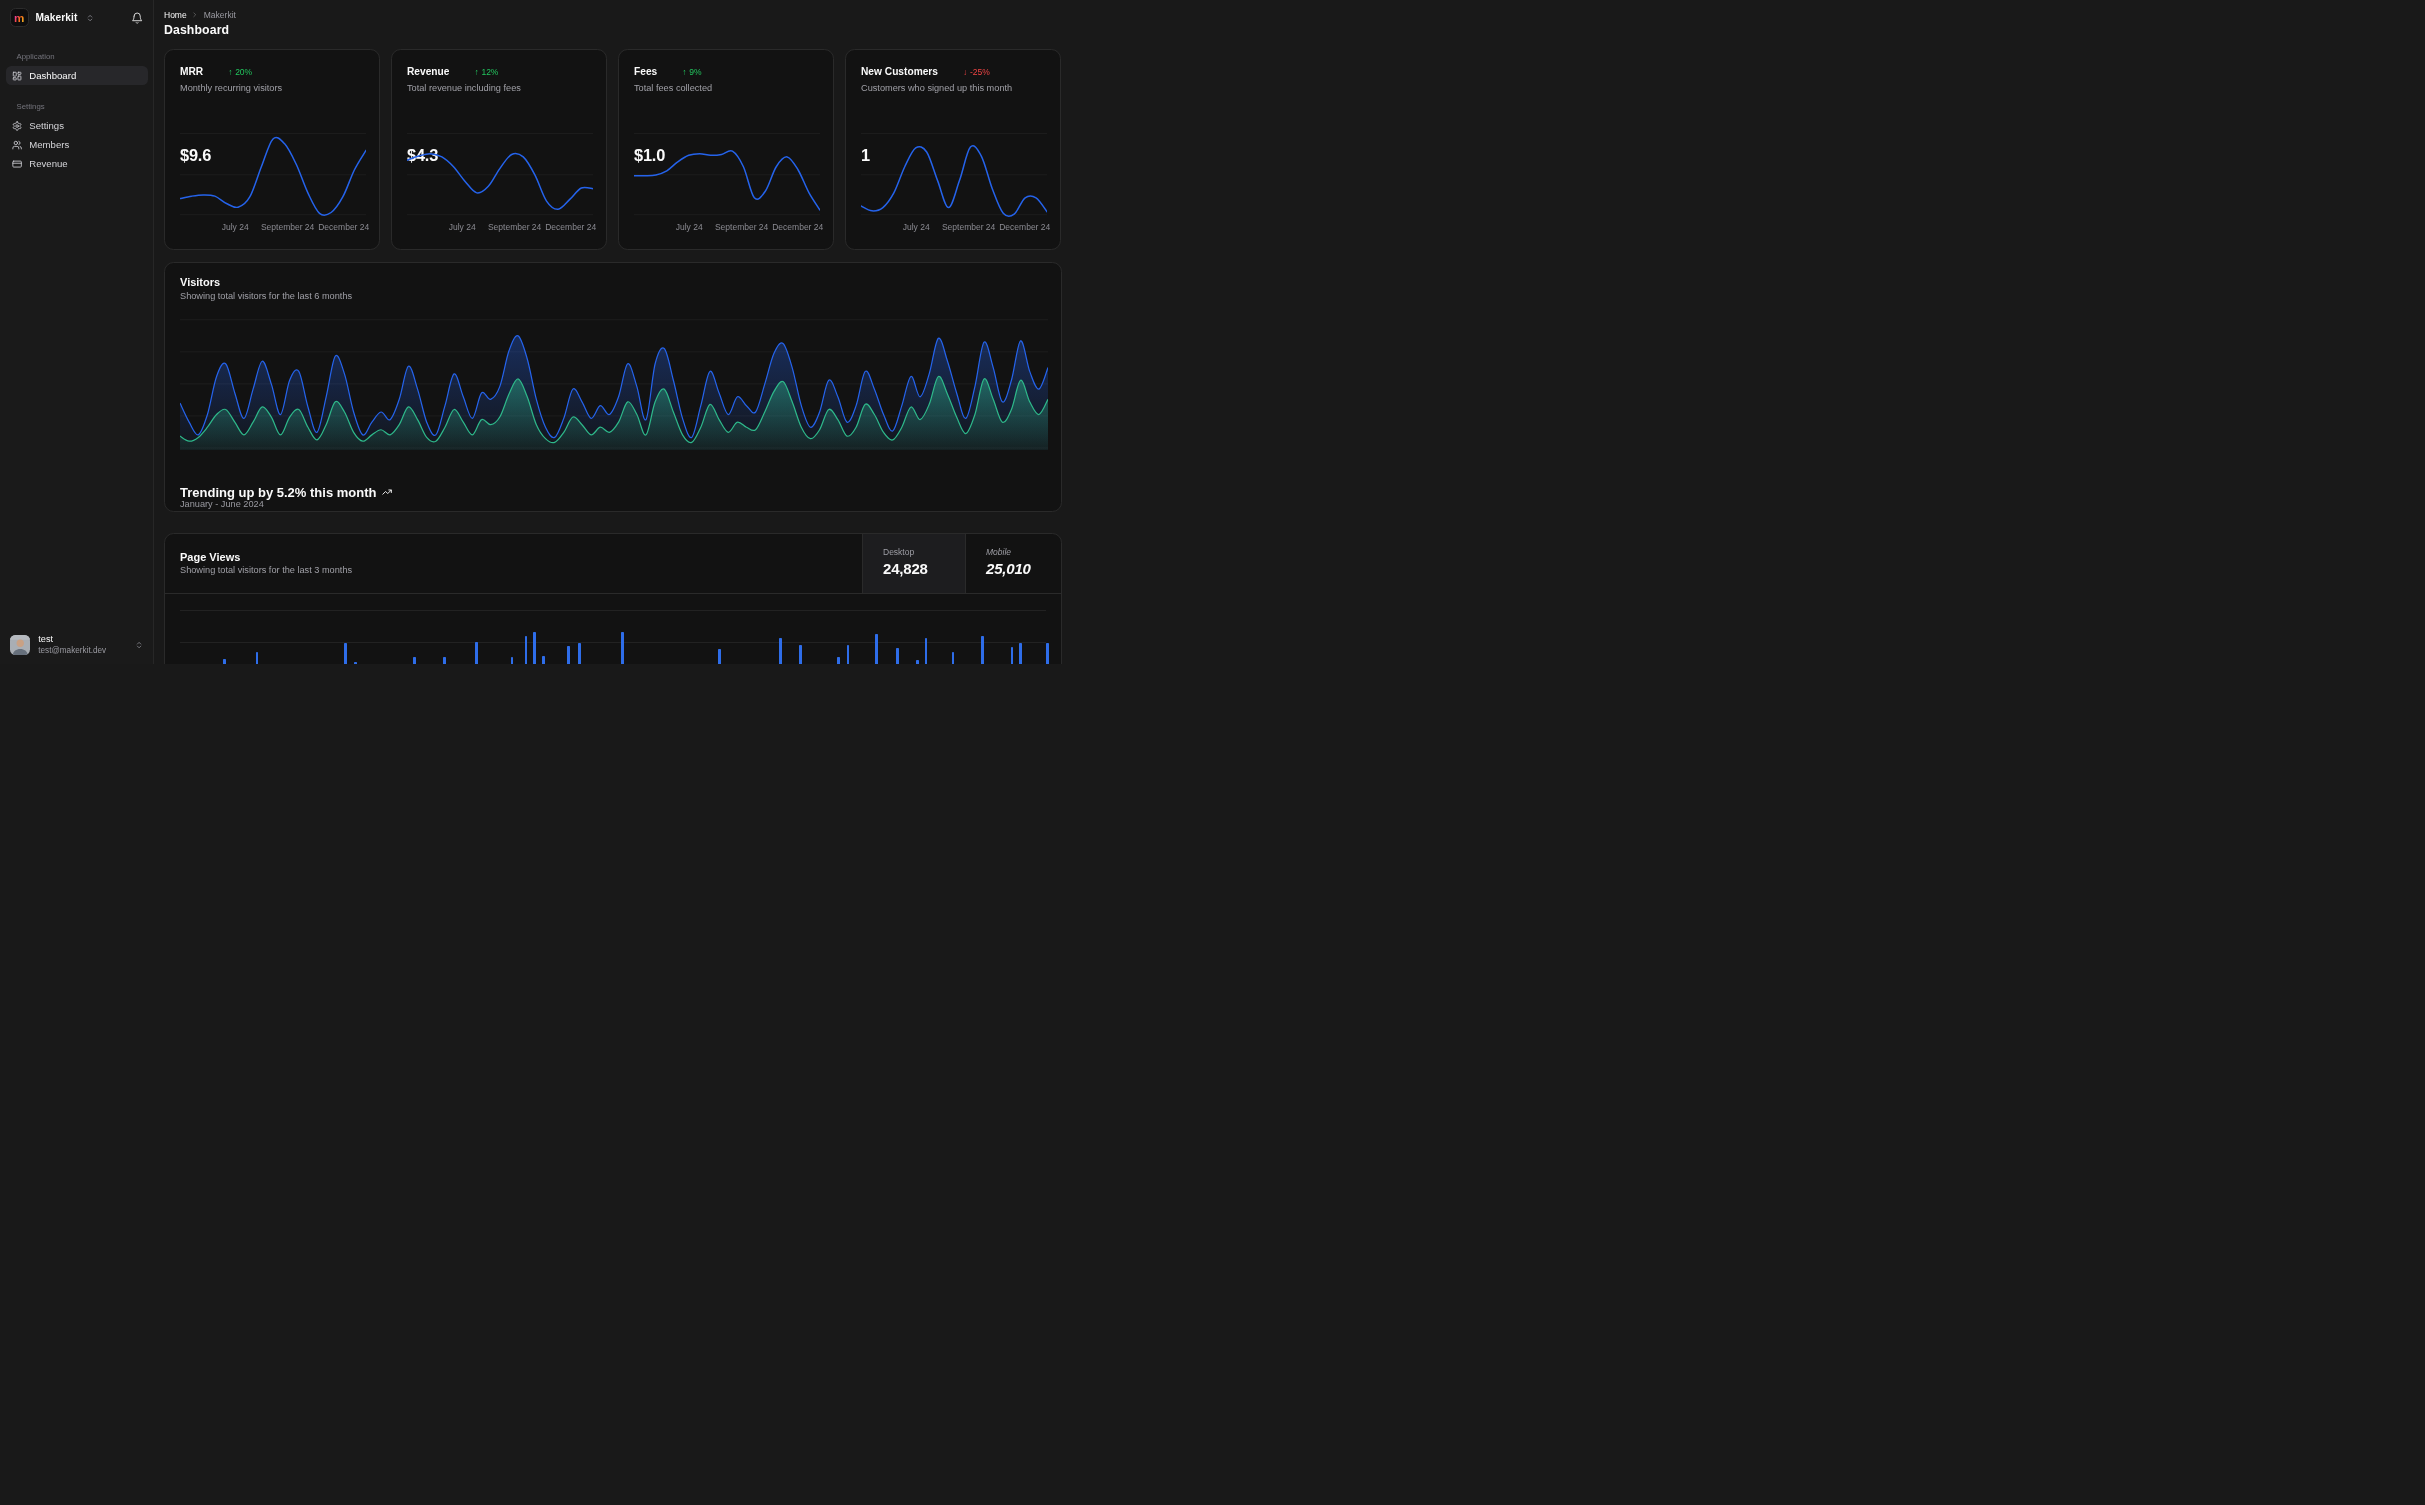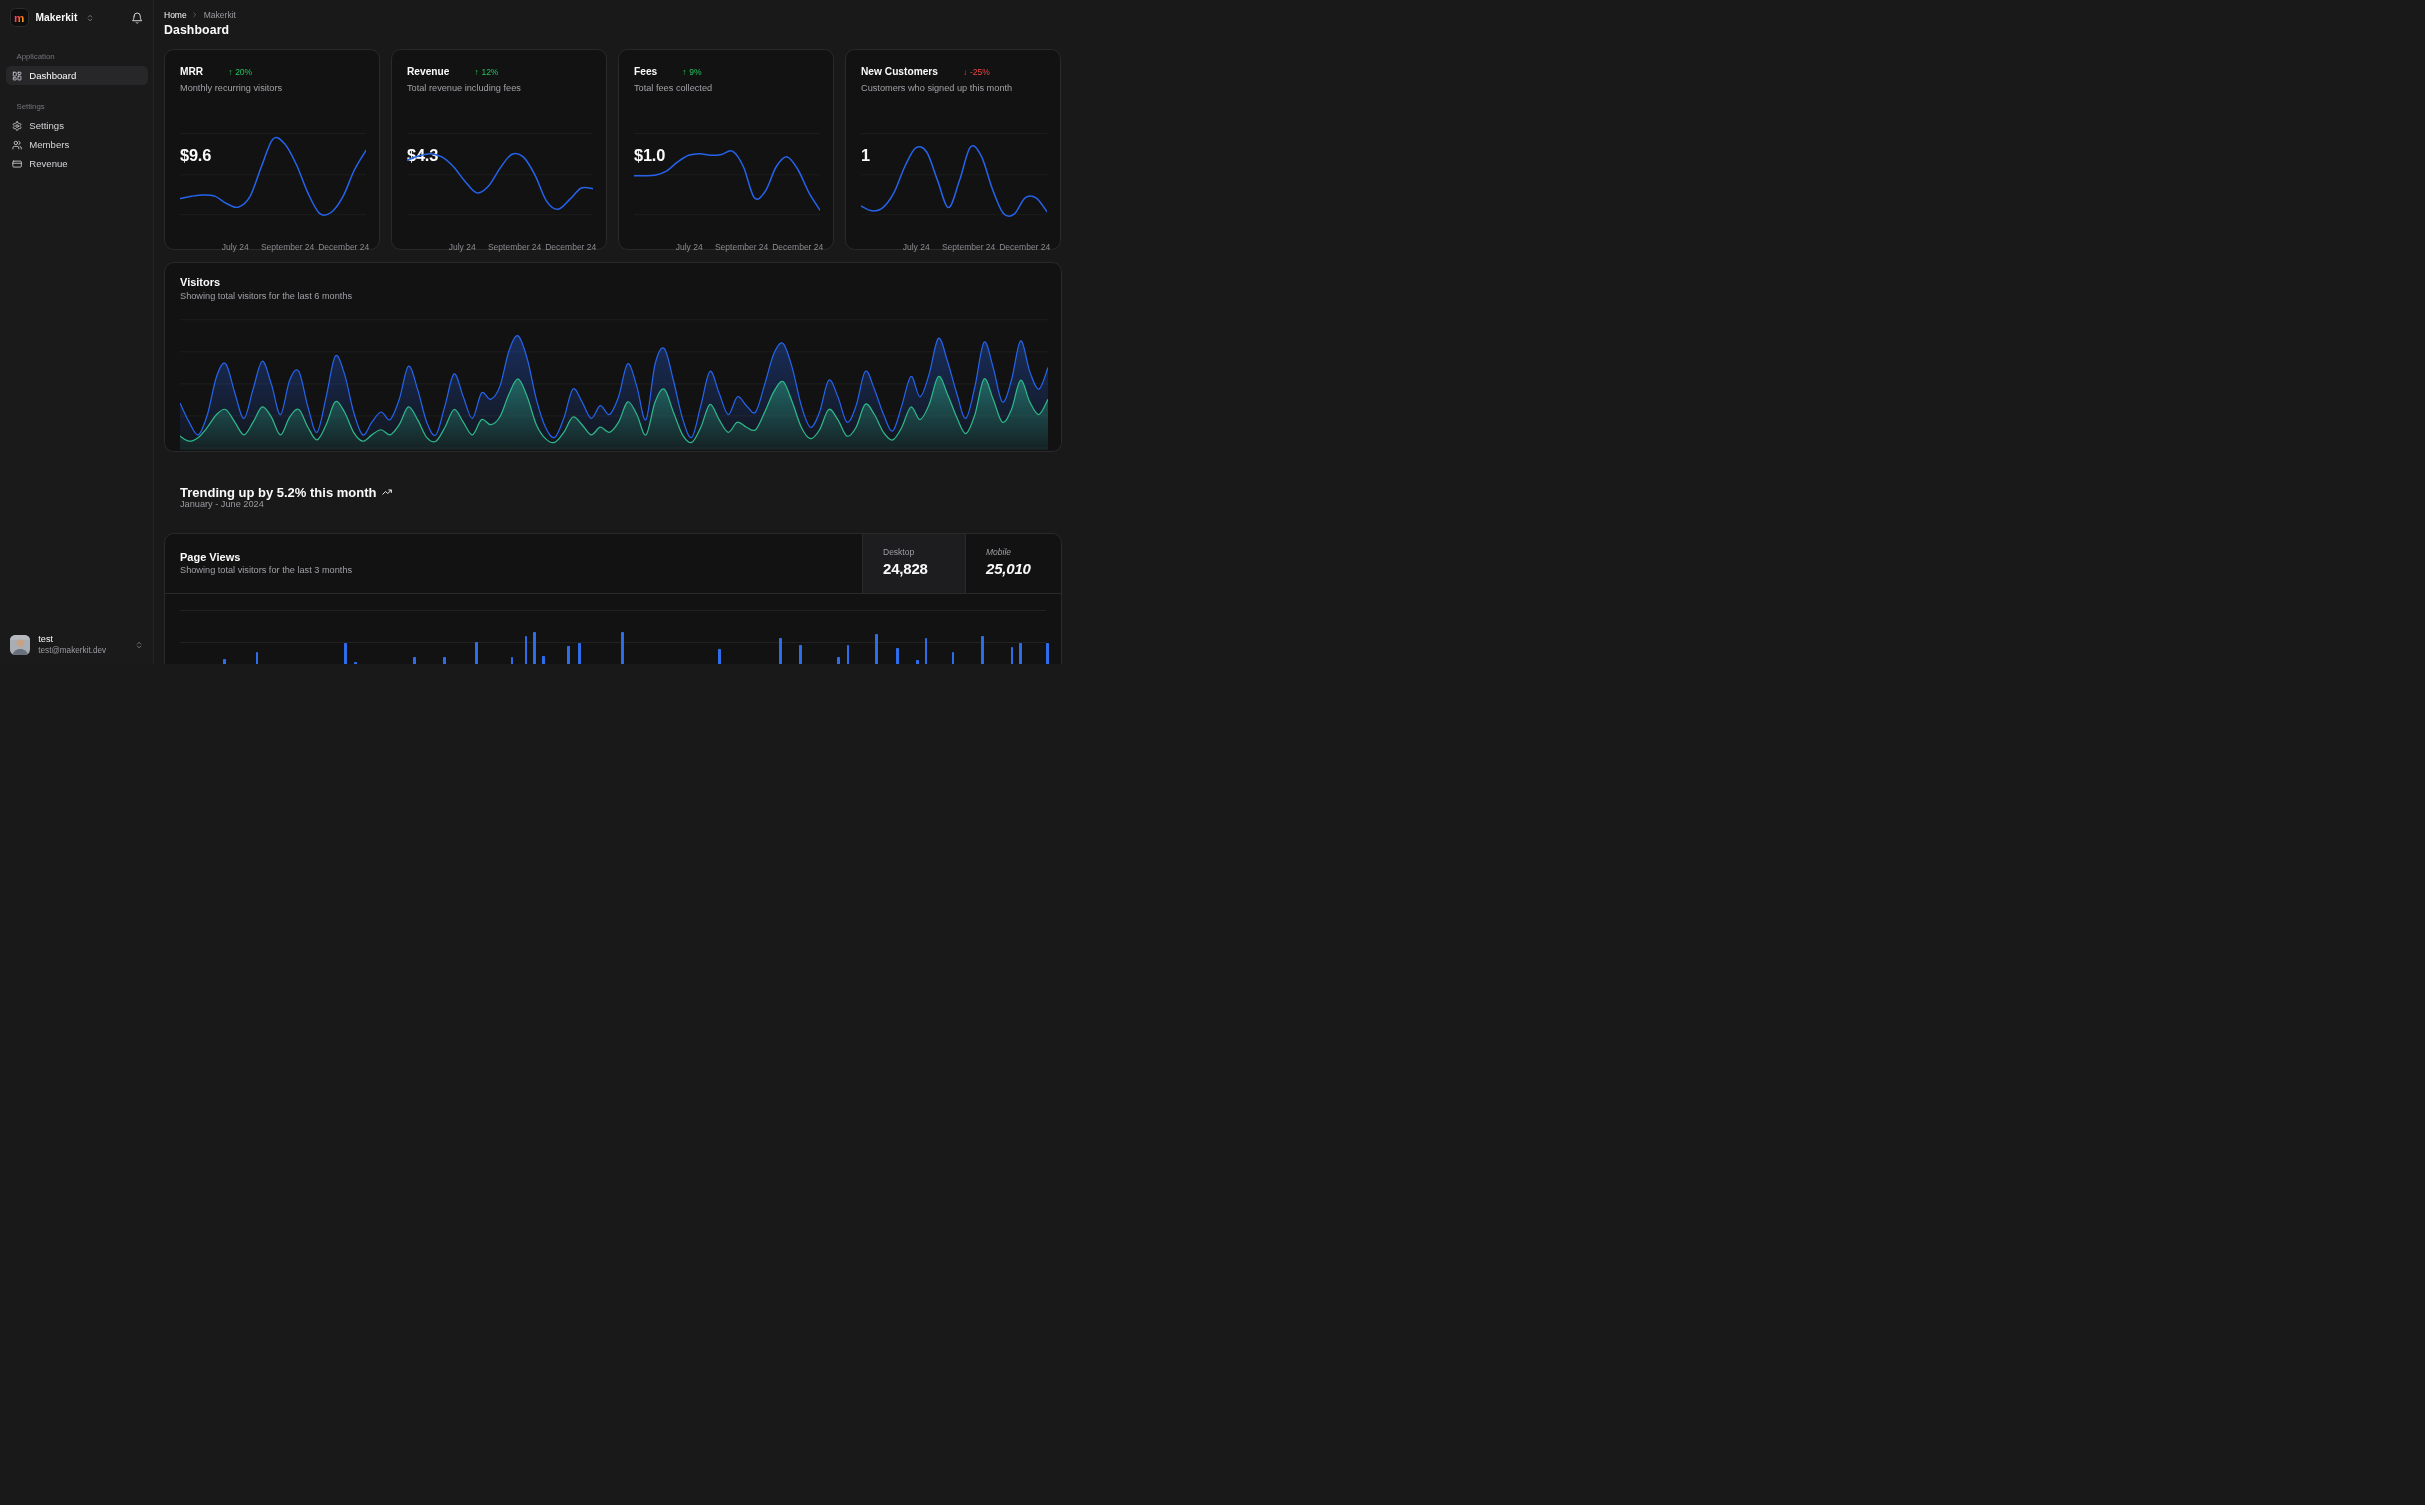--- a/index.html
+++ b/index.html
@@ -34,27 +34,27 @@
   .card{position:absolute;background:#121212;border:0.7px solid #2a2a2a;border-radius:9.6px;box-sizing:border-box;}
   
   .stat{top:49px;width:216px;height:201px;}
   .stat .head{position:absolute;left:15px;top:16.4px;display:flex;align-items:center;gap:25px;}
   .stat .t{font-size:10.2px;font-weight:700;}
   .delta{font-size:8.5px;display:flex;align-items:center;gap:2.7px;}
   .delta.up{color:#22c55e;} .delta.down{color:#ef4444;}
   .stat .sub{position:absolute;left:15px;top:33px;font-size:9.2px;color:#a0a0a7;}
   .stat .val{position:absolute;left:15px;top:48px;font-size:16.4px;font-weight:700;letter-spacing:-0.2px;margin-top:48px;}
   .spark{position:absolute;left:15px;top:46px;}
-  .spark-labels{position:absolute;left:15px;right:15px;top:172px;height:11px;margin-top:20px;}
+  .spark-labels{position:absolute;left:15px;right:15px;top:172px;height:11px;}
   .spark-labels span{position:absolute;transform:translateX(-50%);font-size:8.5px;color:#8b8b92;white-space:nowrap;}
   .spark-labels span:nth-child(1){left:30%;}
   .spark-labels span:nth-child(2){left:58.5%;}
   .spark-labels span:nth-child(3){left:89%;}
   
-  .visitors{left:164px;top:262px;width:898px;height:190px;padding-left:32px;}
+  .visitors{left:164px;top:262px;width:898px;height:250px;padding-left:32px;}
   .sec-title{position:absolute;left:15px;top:13px;font-size:11px;font-weight:700;}
   .sec-sub{position:absolute;left:15px;top:28px;font-size:9.2px;color:#a0a0a7;}
   .trend{position:absolute;left:15px;top:222px;display:flex;align-items:center;gap:5.5px;font-size:13px;font-weight:700;}
   .trend-icon{color:#fafafa;display:flex;}
   .range{position:absolute;left:15px;top:236px;font-size:9.2px;color:#9a9aa1;}
   
   .pviews{left:164px;top:533px;width:898px;height:287px;}
   .pv-head-border{position:absolute;left:0;right:0;top:59px;height:0.7px;background:#2a2a2a;}
   .pv-panel{position:absolute;top:0;height:59px;border-left:0.7px solid #2a2a2a;box-sizing:border-box;padding:13px 0 0 20px;cursor:pointer;}
   .pv-panel.desktop{left:697px;width:104px;background:#1d1d1f;}

